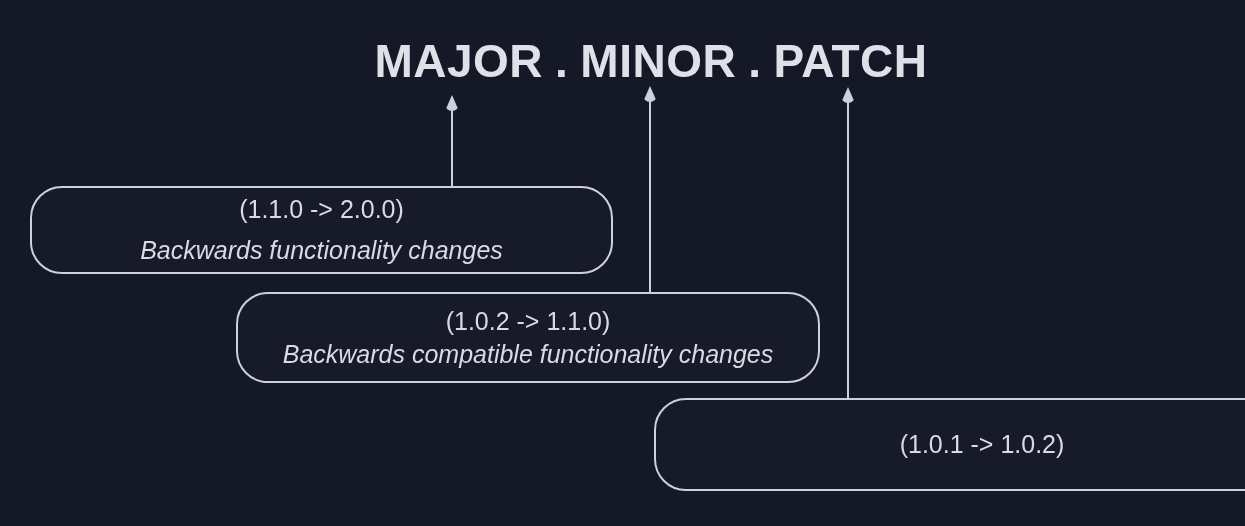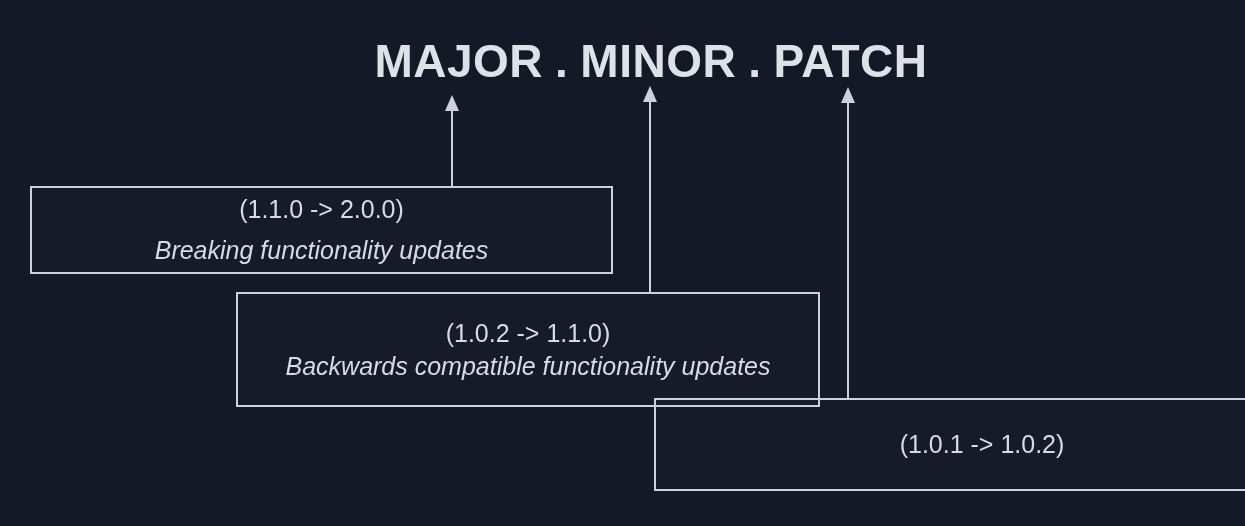--- a/index.html
+++ b/index.html
@@ -1,20 +1,20 @@
 <!DOCTYPE html>
 <html><head>
 <meta charset="utf-8">
 <style>
   :root {
     --bg: #151827;
     --ink: #d8dbe3;
     --line: #cdd1dc;
   }
-  * { margin: 0; padding: 0; box-sizing: border-box; }
+  * { margin: 0; padding: 0; box-sizing: border-box; border-radius: 32px; }
   html, body { background: var(--bg); }
   body { font-family: "Liberation Sans", sans-serif; }
 
   .stage {
     position: relative;
     width: 1245px;
     height: 526px;
     background: var(--bg);
     overflow: hidden;
   }
@@ -67,21 +67,21 @@
   .vbox .version {
     font-size: 25px;
     font-style: normal;
   }
   .vbox .desc {
     font-size: 25px;
     font-style: italic;
   }
 
   #box-major { left: 30px;  top: 186px; width: 583px; height: 88px; gap: 8px; }
-  #box-minor { left: 236px; top: 292px; width: 584px; height: 115px; }
+  #box-minor { left: 236px; top: 292px; width: 584px; height: 91px; }
   #box-patch { left: 654px; top: 398px; width: 656px; height: 93px; gap: 48px; }
 
   
   #head-major { left: 445px; top: 95px; }
   #line-major { left: 451px; top: 110px; height: 77px; }
 
   #head-minor { left: 643px; top: 86px; }
   #line-minor { left: 649px; top: 101px; height: 192px; }
 
   #head-patch { left: 841px; top: 87px; }
@@ -100,25 +100,25 @@
   <div id="line-major" class="arrow-line"></div>
 
   <div id="head-minor" class="arrow-head"></div>
   <div id="line-minor" class="arrow-line"></div>
 
   <div id="head-patch" class="arrow-head"></div>
   <div id="line-patch" class="arrow-line"></div>
 
   <div id="box-major" class="vbox">
     <div class="version">(1.1.0 -&gt; 2.0.0)</div>
-    <div class="desc">Breaking functionality updates</div>
+    <div class="desc">Backwards functionality changes</div>
   </div>
 
   <div id="box-minor" class="vbox">
     <div class="version">(1.0.2 -&gt; 1.1.0)</div>
-    <div class="desc">Backwards compatible functionality updates</div>
+    <div class="desc">Backwards compatible functionality changes</div>
   </div>
 
   <div id="box-patch" class="vbox">
     <div class="version">(1.0.1 -&gt; 1.0.2)</div>
   </div>
 
 </div>
 
 </body></html>

